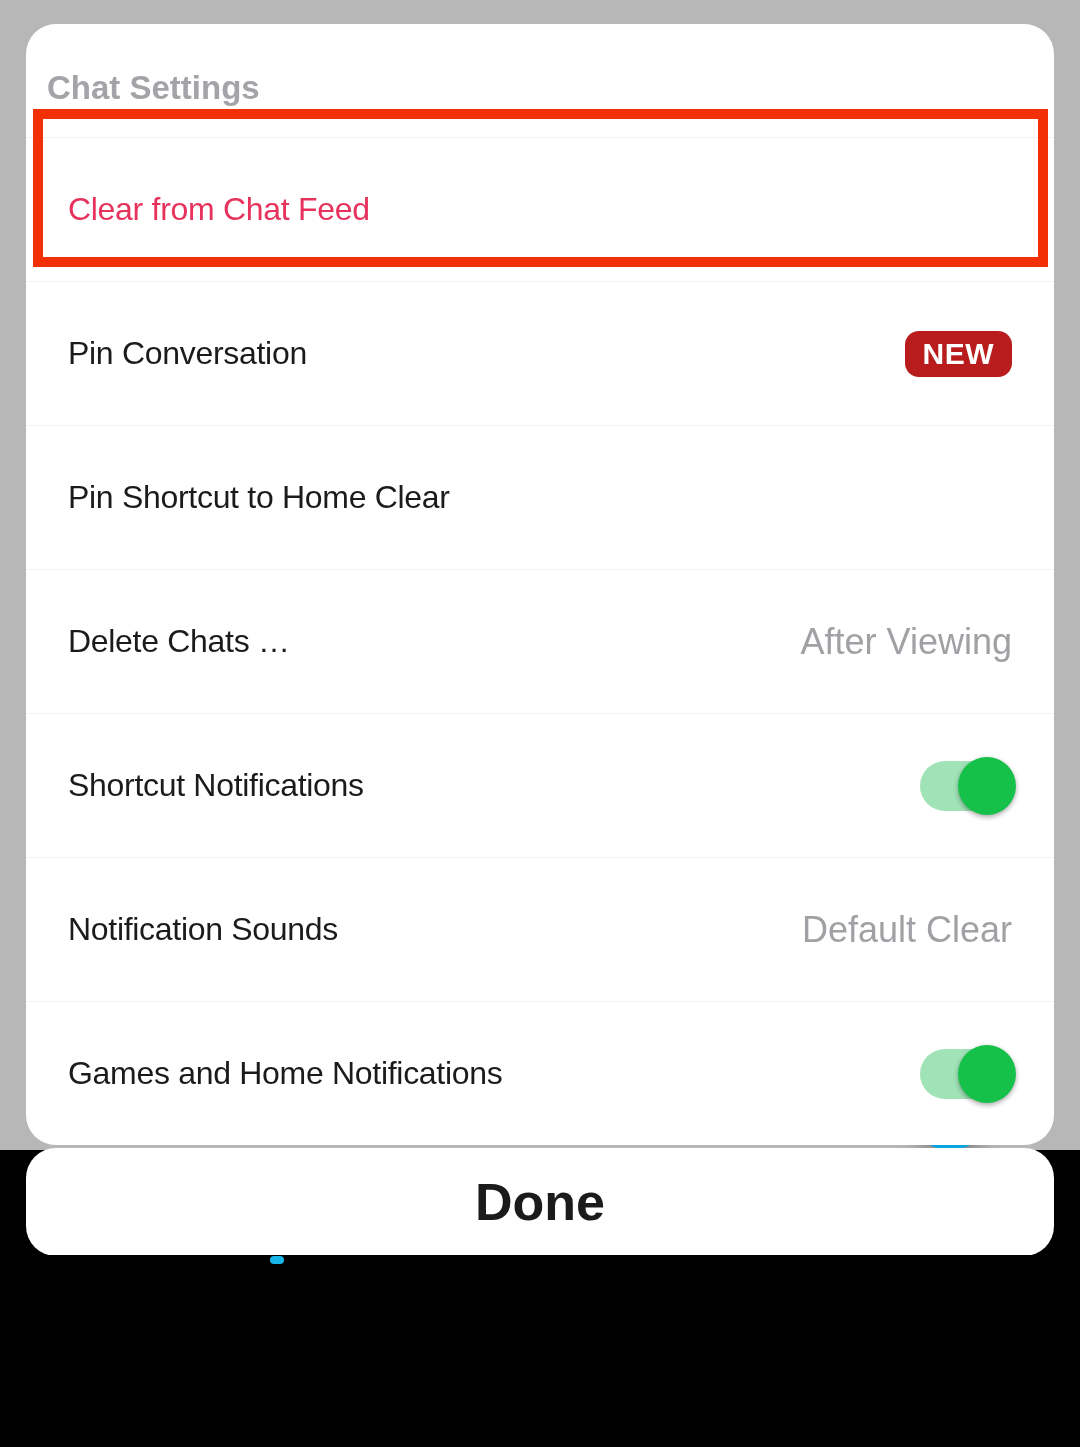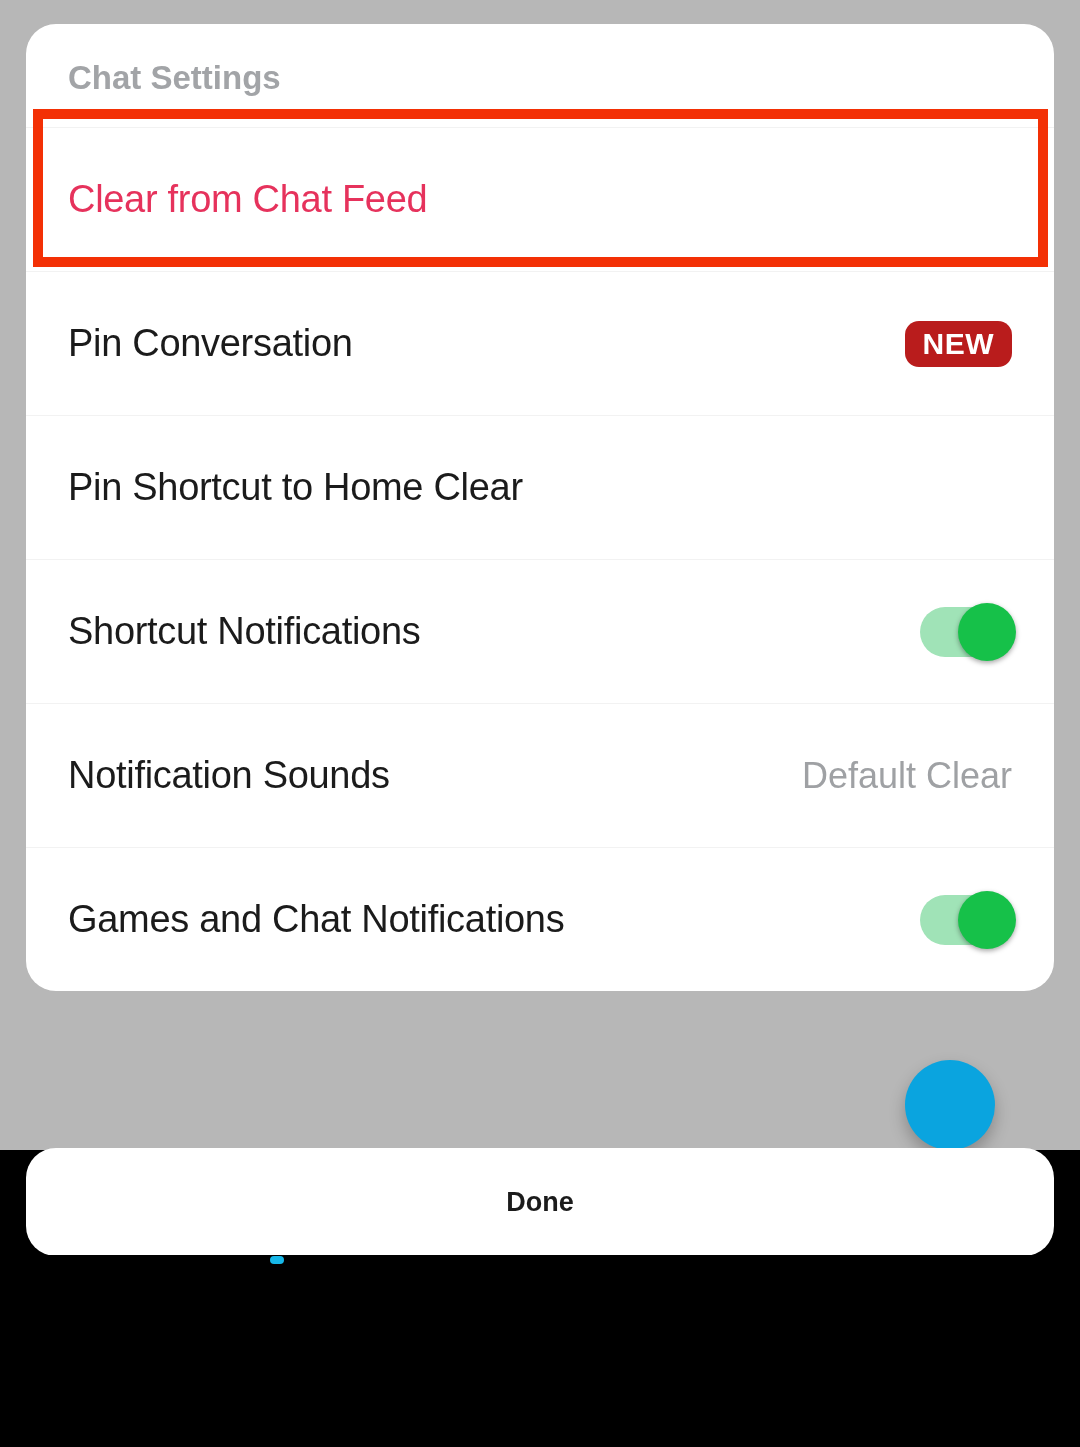--- a/index.html
+++ b/index.html
@@ -26,40 +26,41 @@
     .sheet {
       position: absolute;
       top: 24px;
       left: 26px;
       width: 1028px;
       background: #fff;
       border-radius: 30px;
       overflow: hidden;
     }
     .sheet-header {
-      padding: 35px 42px 30px 42px;
+      padding: 35px 42px 30px 21px;
+      margin-top: 10px;
     }
     .sheet-header-title {
       color: #a2a4a7;
       font-size: 33px;
       font-weight: 700;
     }
     .row {
       display: flex;
       align-items: center;
       justify-content: space-between;
       padding: 0 42px;
       height: 144px;
       border-top: 1px solid #f2f2f2;
     }
     .row:first-of-type {
       border-top: none;
     }
     .row-label {
-      font-size: 38px;
+      font-size: 32px;
       font-weight: 400;
       color: #1b1b1b;
       letter-spacing: -0.3px;
       text-align: center;
     }
     .row-label.danger {
       color: #e6325c;
     }
     .row-value {
       font-size: 36px;
@@ -105,21 +106,21 @@
       position: absolute;
       top: 1148px;
       left: 26px;
       width: 1028px;
       height: 108px;
       background: #fff;
       border-radius: 30px;
       display: flex;
       align-items: center;
       justify-content: center;
-      font-size: 27px;
+      font-size: 52px;
       font-weight: 700;
       color: #1b1b1b;
       cursor: pointer;
     }
     .blue-peek {
       position: absolute;
       top: 1060px;
       right: 85px;
       width: 90px;
       height: 90px;
@@ -163,35 +164,39 @@
 
   <div class="row">
     <span class="row-label">Pin Conversation</span>
     <span class="badge-new">NEW</span>
   </div>
 
   <div class="row">
     <span class="row-label">Pin Shortcut to Home Clear</span>
   </div>
 
+  <div class="row">
+    <span class="row-label">Delete Chats …</span>
+    <span class="row-value">After Viewing</span>
+  </div>
 
   <div class="row">
     <span class="row-label">Shortcut Notifications</span>
     <div class="toggle">
       <div class="knob"></div>
     </div>
   </div>
 
   <div class="row">
     <span class="row-label">Notification Sounds</span>
     <span class="row-value">Default Clear</span>
   </div>
 
   <div class="row" style="border-bottom:none;">
-    <span class="row-label">Games and Chat Notifications</span>
+    <span class="row-label">Games and Home Notifications</span>
     <div class="toggle">
       <div class="knob"></div>
     </div>
   </div>
 </div>
 
 <div class="highlight-box"></div>
 
 <div class="done-button">
   <span>Done</span>

